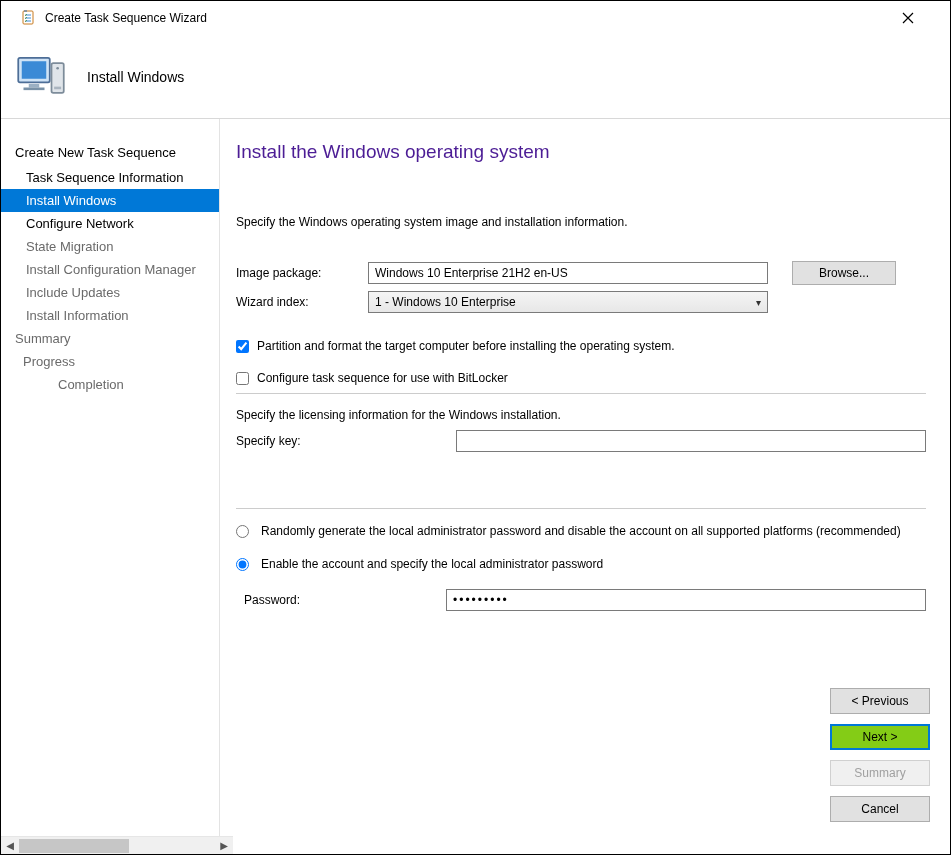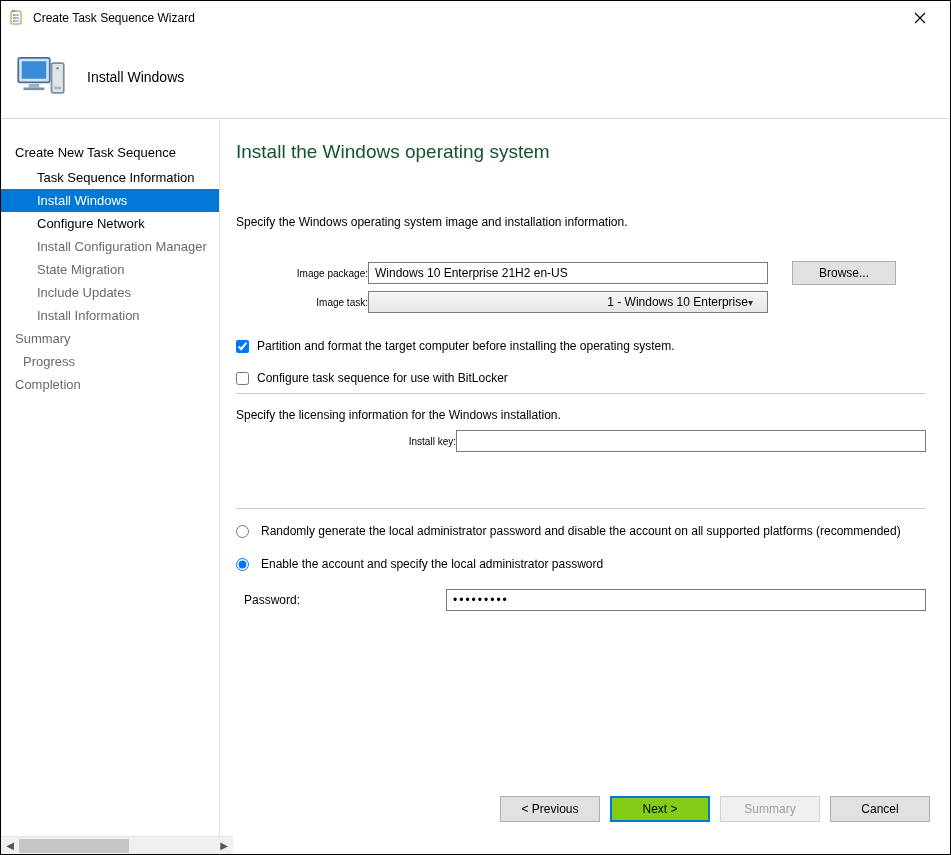--- a/index.html
+++ b/index.html
@@ -10,21 +10,21 @@
       width: 951px;
       height: 855px;
       border: 1px solid #000;
       overflow: hidden;
       position: relative;
     }
     .titlebar {
       height: 34px;
       display: flex;
       align-items: center;
-      padding: 0 8px;
+      padding: 0 20px;
       font-size: 12px;
       border-bottom: 0;
     }
     .titlebar-icon {
       width: 16px; height: 16px;
       margin-right: 8px;
     }
     .titlebar-title { flex: 1; }
     .titlebar-close {
       width: 44px; height: 28px;
@@ -57,71 +57,71 @@
       padding-top: 22px;
       overflow: hidden;
       white-space: nowrap;
     }
     .sidebar .root-item {
       padding: 4px 10px 4px 14px;
       font-size: 13px;
     }
     .sidebar .sub-items { padding-top: 2px; }
     .sidebar .sub-item {
-      padding: 4px 10px 4px 36px;
+      padding: 4px 10px 4px 25px;
       font-size: 13px;
       cursor: default;
     }
     .sidebar .disabled { color: #6a6a6a; }
     .sidebar .active {
       background: #0078d7;
       color: #fff;
     }
     .divider-v {
       width: 1px;
       background: #e3e3e3;
     }
     .main {
       flex: 1;
       padding: 22px 24px 0 16px;
       position: relative;
     }
     .main-heading {
-      color: #14532d;
+      color: #4c1d95;
       font-size: 19px;
       font-weight: 400;
       margin-bottom: 52px;
     }
     .instr { font-size: 12px; margin-bottom: 32px; }
     .formrow {
       display: flex;
       align-items: center;
       margin-bottom: 6px;
     }
-    .formrow .label { width: 132px; font-size: 10px; text-align: right; }
+    .formrow .label { width: 132px; font-size: 12px; }
     input[type=text].ro {
       width: 400px; height: 22px;
       border: 1px solid #7a7a7a;
       background: #fff;
       padding: 0 6px;
       font-family: inherit; font-size: 12px;
     }
     .browse-btn {
       margin-left: 24px;
       width: 104px; height: 24px;
       border: 1px solid #adadad;
       background: #e1e1e1;
       font-family: inherit; font-size: 12px;
     }
     .select {
       width: 400px; height: 22px;
       border: 1px solid #7a7a7a;
       background: linear-gradient(#f5f5f5,#e7e7e7);
-      padding: 0 14px;
-      display: flex; align-items: center; justify-content: flex-end;
+      padding: 0 6px;
+      display: flex; align-items: center; justify-content: space-between;
       font-size: 12px;
     }
     .select .caret { font-size: 10px; color:#333; }
     .check-row {
       display:flex; align-items:center;
       margin-top: 26px;
       gap: 8px;
     }
     .check-row input[type=checkbox] { width:13px; height:13px; }
     .check-row .label { font-size:12px; }
@@ -141,21 +141,21 @@
       padding:0 6px;
       font-family:inherit; font-size:12px; letter-spacing:2px;
     }
     .pwd-row input.focused {
       border:1px solid #0078d7;
       outline:1px solid #0078d7;
     }
     .buttonbar {
       position: absolute;
       bottom: 14px; right: 20px;
-      display:flex; gap:10px;
+      display:flex; gap:10px;flex-direction:column;
     }
     .btn {
       width: 100px; height: 26px;
       border:1px solid #adadad;
       background:#e1e1e1;
       font-family:inherit; font-size:12px;
     }
     .btn.primary { border:2px solid #0078d7; background:#84cc16; }
     .btn.disabled { color:#a0a0a0; background:#f0f0f0; border-color:#d0d0d0; }
     .hscroll {
@@ -210,45 +210,45 @@
   <span class="header-title">Install Windows</span>
 </div>
 
 <div class="content">
   <div class="sidebar">
     <div class="root-item">Create New Task Sequence</div>
     <div class="sub-items" id="sidebar-items">
         <div class="sub-item">Task Sequence Information</div>
         <div class="sub-item active">Install Windows</div>
         <div class="sub-item">Configure Network</div>
+        <div class="sub-item disabled">State Migration</div>
         <div class="sub-item disabled">Install Configuration Manager</div>
-        <div class="sub-item disabled">State Migration</div>
         <div class="sub-item disabled">Include Updates</div>
         <div class="sub-item disabled">Install Information</div>
       </div>
     <div id="sidebar-trailing">
         <div class="root-item disabled" style="padding-left: 14px;">Summary</div>
         <div class="root-item disabled" style="padding-left: 22px;">Progress</div>
-        <div class="root-item disabled" style="">Completion</div>
+        <div class="root-item disabled" style=" margin-left: 43px;">Completion</div>
       </div>
   </div>
   <div class="divider-v"></div>
 
   <div class="main">
     <div class="main-heading">Install the Windows operating system</div>
     <div class="instr">Specify the Windows operating system image and installation information.</div>
 
     <div class="formrow">
       <div class="label">Image package:</div>
       <input type="text" class="ro" readonly="" value="Windows 10 Enterprise 21H2 en-US" style="">
       <button class="browse-btn">Browse...</button>
     </div>
 
     <div class="formrow">
-      <div class="label">Image task:</div>
+      <div class="label">Wizard index:</div>
       <div class="select">
         <span>1 - Windows 10 Enterprise</span>
         <span class="caret">▾</span>
       </div>
     </div>
 
     <div class="check-row">
       <input type="checkbox" checked="" style="">
       <span class="label">Partition and format the target computer before installing the operating system.</span>
     </div>
@@ -256,21 +256,21 @@
     <div class="check-row" style="margin-top:18px;">
       <input type="checkbox" style="">
       <span class="label">Configure task sequence for use with BitLocker</span>
     </div>
 
     <div class="hr"></div>
 
     <div class="instr" style="margin-bottom:8px;">Specify the licensing information for the Windows installation.</div>
 
     <div class="formrow" style="margin-bottom:0;">
-      <div class="label" style="width:220px;">Install key:</div>
+      <div class="label" style="width:220px;">Specify key:</div>
       <input type="text" class="ro" style="width: 470px;" value="">
     </div>
 
     <div class="gap-lg"></div>
     <div class="hr"></div>
 
     <div class="radio-row">
       <input type="radio" name="pwdmode" style="">
       <span>Randomly generate the local administrator password and disable the account on all supported platforms (recommended)</span>
     </div>

